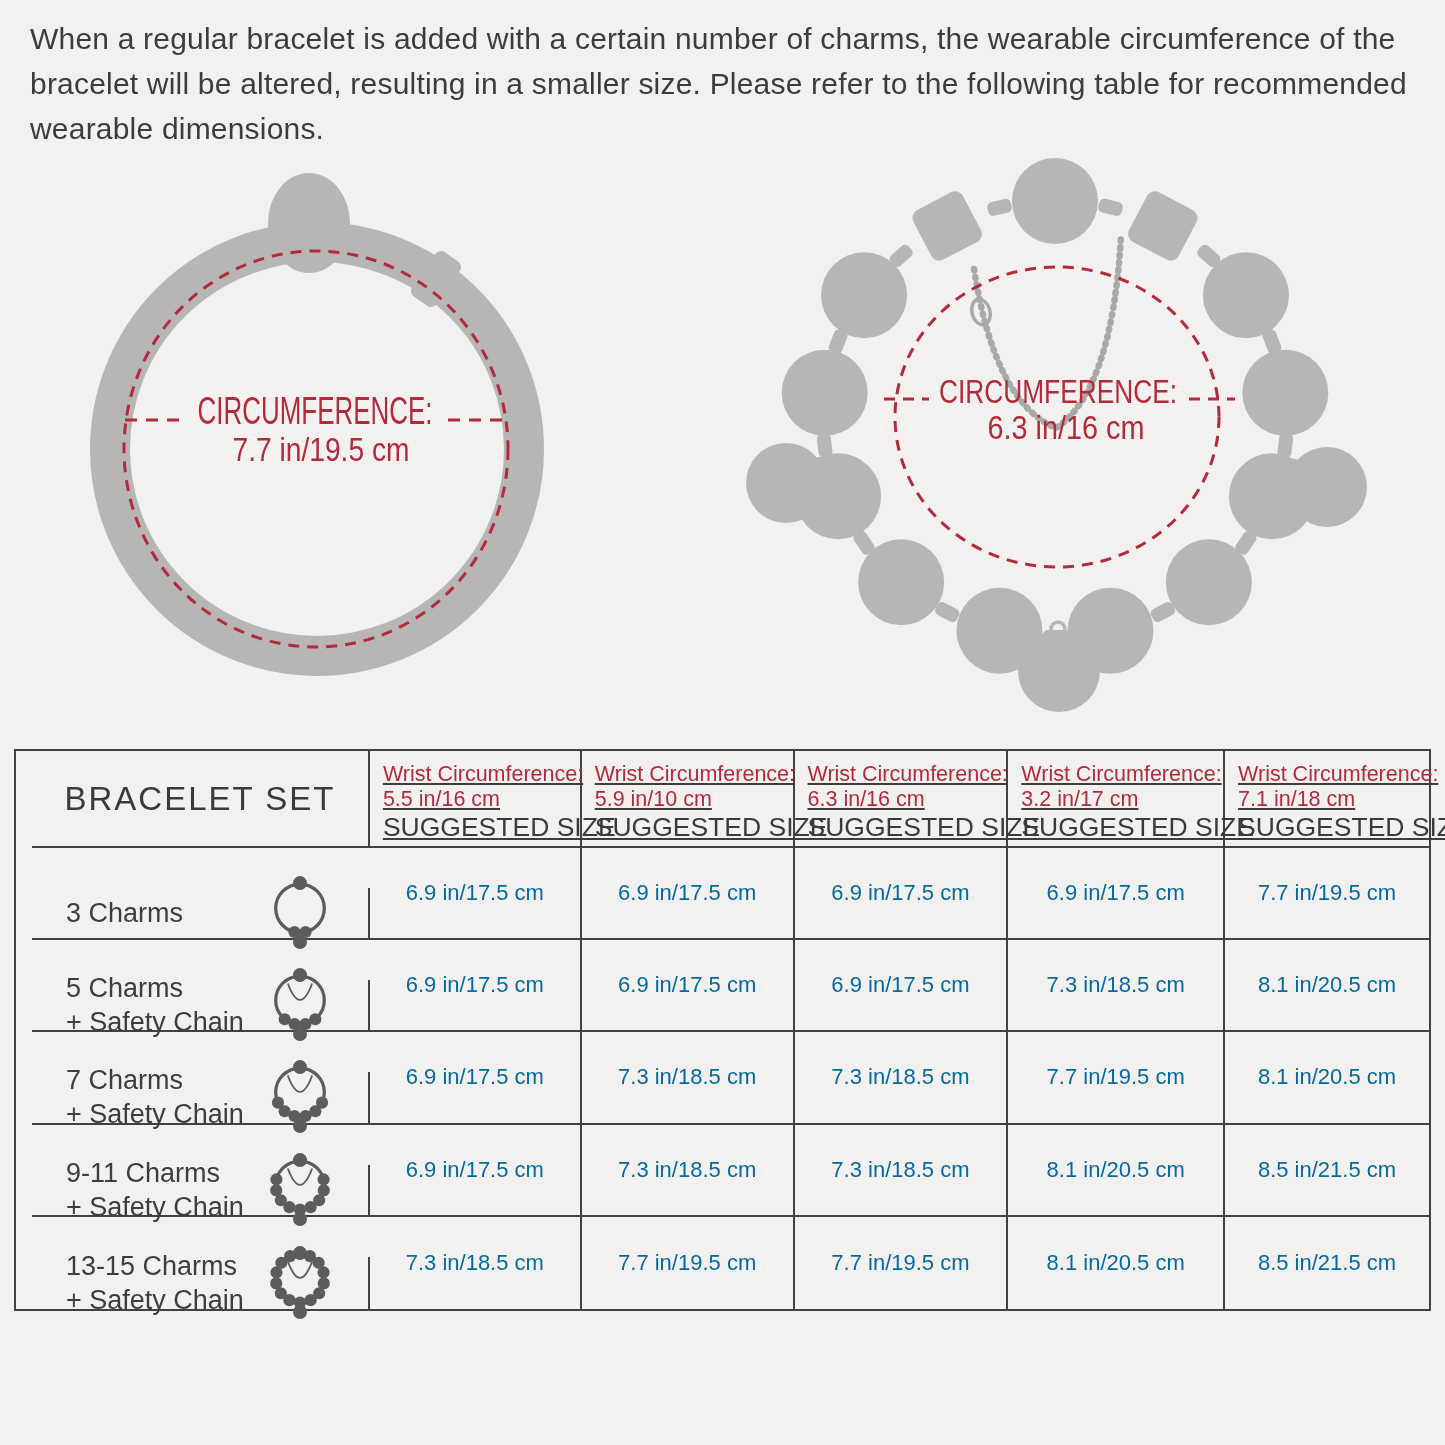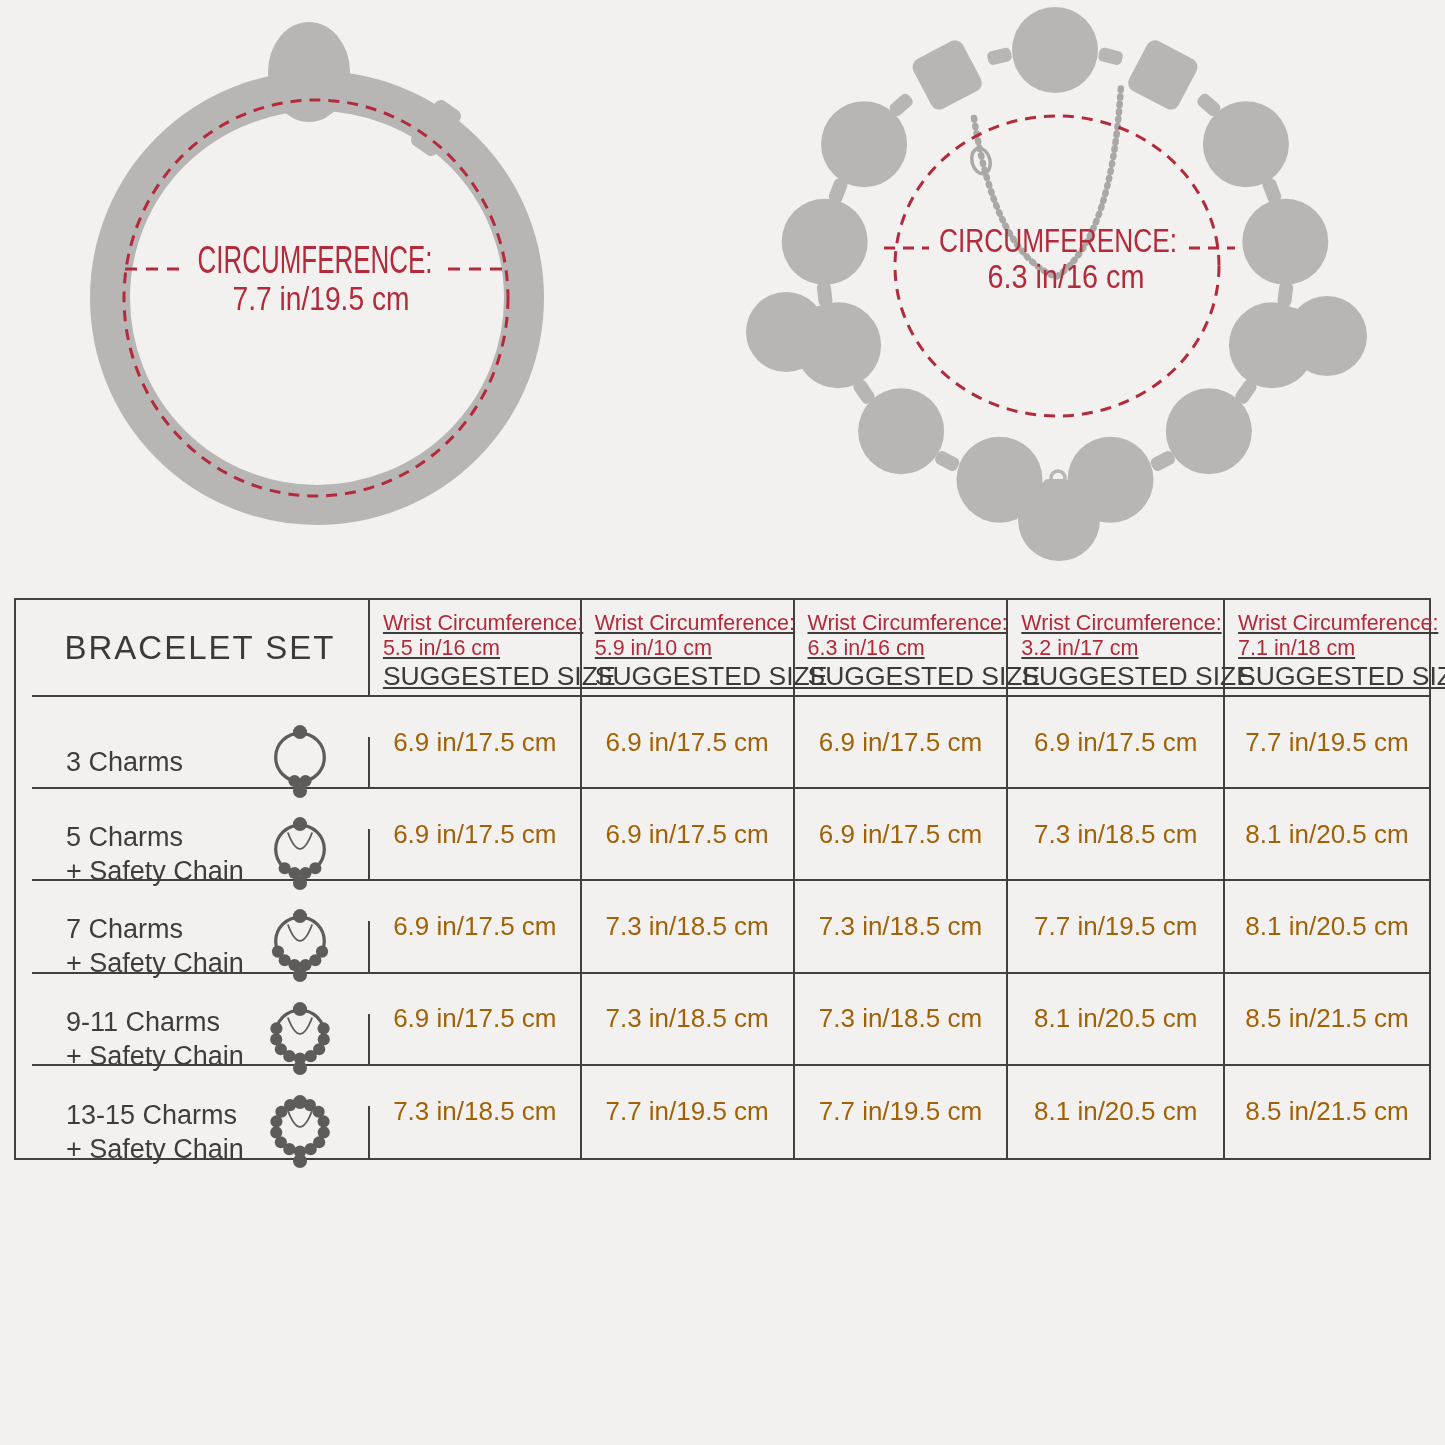--- a/index.html
+++ b/index.html
@@ -23,28 +23,29 @@
             font-size:33px;letter-spacing:2px;color:#3b3a3a;}
   .head-col{display:flex;flex-direction:column;padding:11px 4px 9px 13px;box-sizing:border-box;text-decoration:underline;}
   .head-col .red{color:#b32a3b;font-size:21.5px;line-height:25px;white-space:nowrap;}
   .head-col .sug{margin-top:auto;font-size:26.5px;color:#3b3a3a;white-space:nowrap;}
   .label-cell{display:flex;align-items:center;padding-left:34px;box-sizing:border-box;margin-top:40px;}
   .label-text{font-size:27px;line-height:34px;color:#3e3d3d;}
   .label-text span{display:block;}
   .label-text span:empty{display:none;}
   .row-icon{width:76px;height:86px;margin-left:auto;margin-right:30px;flex:none;}
   .value-cell{display:flex;align-items:center;justify-content:center;
-              font-size:26px;color:#a16207;white-space:nowrap;}
+              font-size:22px;color:#0369a1;white-space:nowrap;}
 </style>
 </head>
 <body>
 
 <div class="page">
 
 
+  <p class="intro">When a regular bracelet is added with a certain number of charms, the wearable circumference of the bracelet will be altered, resulting in a smaller size. Please refer to the following table for recommended wearable dimensions.</p>
 
   <div class="diagrams">
     <svg viewBox="0 280 1445 598">
 
       <g>
         <circle cx="317" cy="578" r="207" fill="none" stroke="#b7b6b5" stroke-width="40"></circle>
         <rect x="205" y="379" width="24" height="36" rx="5" fill="#b7b6b5" transform="rotate(-29 217 397)"></rect>
         <rect x="421" y="381" width="30" height="54" rx="7" fill="#b7b6b5" transform="rotate(35 436 408)"></rect>
         <circle cx="277" cy="375" r="10" fill="#b7b6b5"></circle>
         <circle cx="363" cy="376" r="10" fill="#b7b6b5"></circle>

